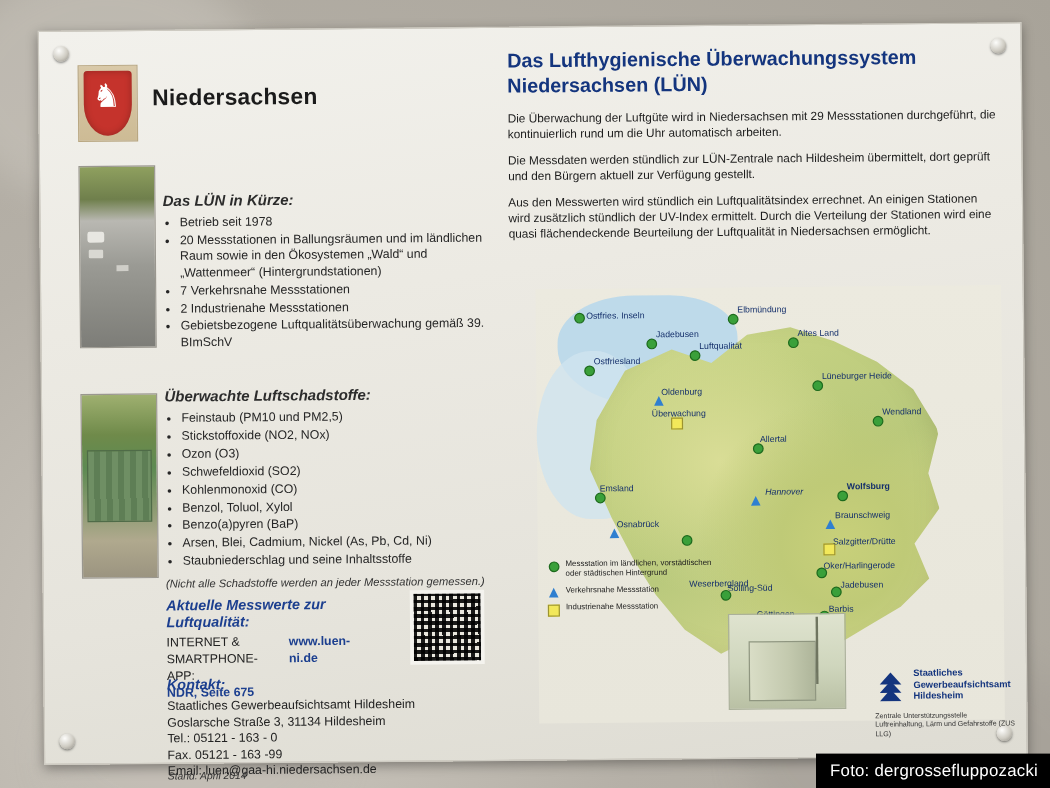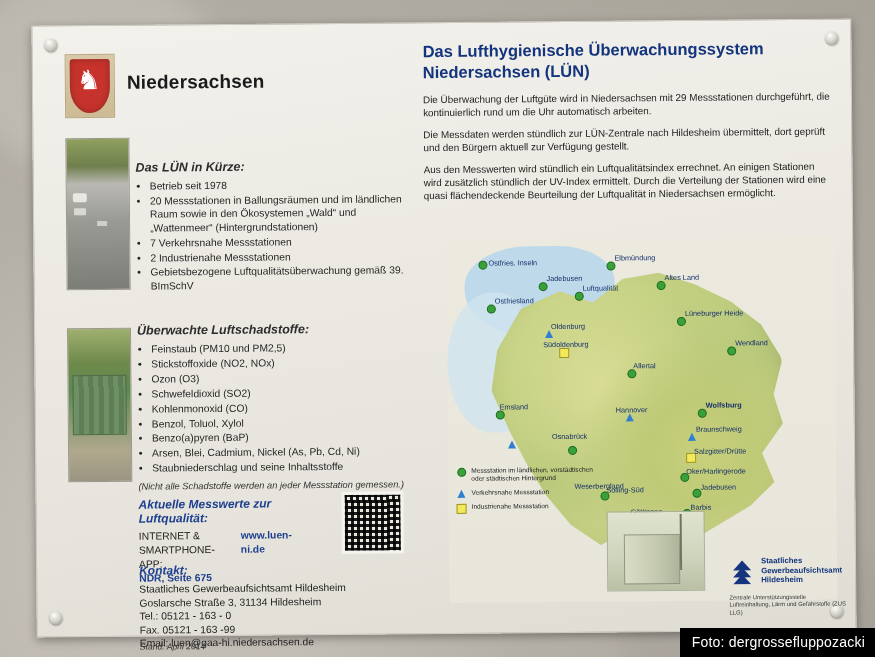--- a/index.html
+++ b/index.html
@@ -273,33 +273,33 @@
             <div class="mlabel" style="left: 136px; top: 44px;">Luftqualität</div>
             <div class="mdot" style="left: 210px; top: 42px;"></div>
             <div class="mlabel" style="left: 218px; top: 34px;">Altes Land</div>
             <div class="mdot" style="left: 40px; top: 64px;"></div>
             <div class="mlabel" style="left: 48px; top: 56px;">Ostfriesland</div>
             <div class="mdot" style="left: 230px; top: 78px;"></div>
             <div class="mlabel" style="left: 238px; top: 70px;">Lüneburger Heide</div>
             <div class="mtri" style="left: 98px; top: 90px;"></div>
             <div class="mlabel" style="left: 104px; top: 82px;">Oldenburg</div>
             <div class="msq" style="left: 112px; top: 108px;"></div>
-            <div class="mlabel" style="left: 96px; top: 100px;">Südoldenburg</div>
+            <div class="mlabel" style="left: 96px; top: 100px;">Überwachung</div>
             <div class="mdot" style="left: 280px; top: 108px;"></div>
             <div class="mlabel" style="left: 288px; top: 100px;">Wendland</div>
             <div class="mdot" style="left: 180px; top: 130px;"></div>
             <div class="mlabel" style="left: 186px; top: 122px;">Allertal</div>
             <div class="mdot" style="left: 48px; top: 170px;"></div>
             <div class="mlabel" style="left: 52px; top: 162px;">Emsland</div>
             <div class="mtri" style="left: 178px; top: 174px;"></div>
-            <div class="mlabel" style="left: 168px; top: 166px;">Hannover</div>
+            <div class="mlabel" style="left: 190px; top: 166px; font-style: italic;">Hannover</div>
             <div class="mdot" style="left: 250px; top: 170px;"></div>
             <div class="mlabel" style="left: 258px; top: 162px; font-weight: bold;">Wolfsburg</div>
             <div class="mtri" style="left: 60px; top: 200px;"></div>
-            <div class="mlabel" style="left: 66px; top: 192px; margin-left: 38px;">Osnabrück</div>
+            <div class="mlabel" style="left: 66px; top: 192px;">Osnabrück</div>
             <div class="mtri" style="left: 240px; top: 194px;"></div>
             <div class="mlabel" style="left: 248px; top: 186px;">Braunschweig</div>
             <div class="mdot" style="left: 120px; top: 206px;"></div>
             <div class="mlabel" style="left: 126px; top: 198px; margin-top: 44px;">Weserbergland</div>
             <div class="msq" style="left: 238px; top: 214px;"></div>
             <div class="mlabel" style="left: 246px; top: 208px;">Salzgitter/Drütte</div>
             <div class="mdot" style="left: 232px; top: 234px;"></div>
             <div class="mlabel" style="left: 238px; top: 228px;">Oker/Harlingerode</div>
             <div class="mdot" style="left: 244px; top: 250px;"></div>
             <div class="mlabel" style="left: 252px; top: 244px;">Jadebusen</div>

